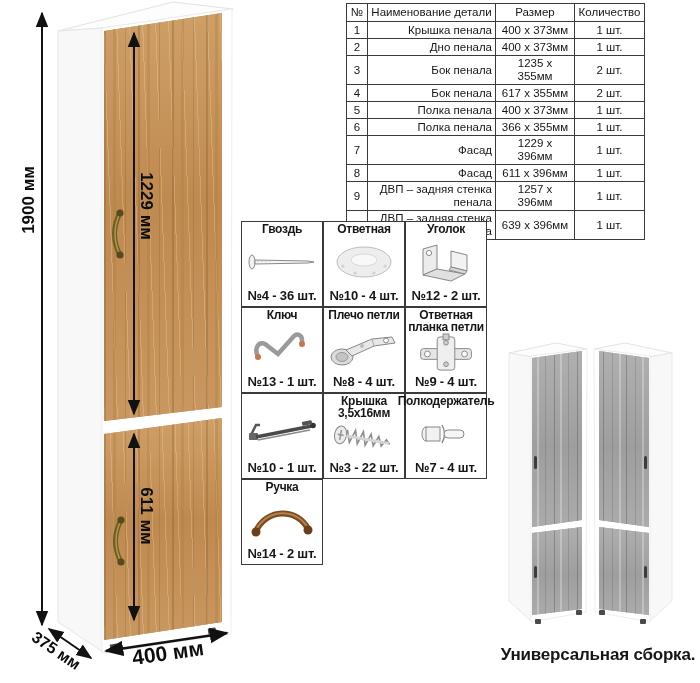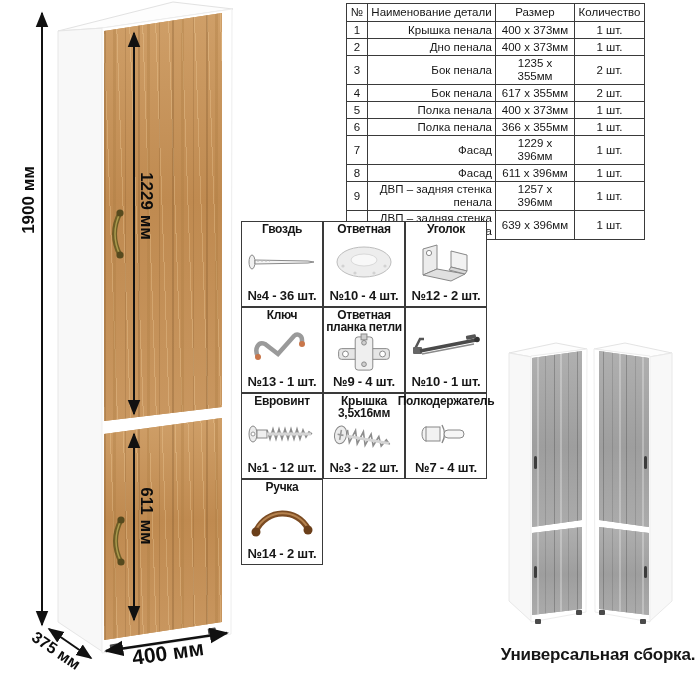--- a/index.html
+++ b/index.html
@@ -238,20 +238,34 @@
       <div class="hw-icon">
           <svg width="64" height="42" viewBox="0 0 64 42">
         <path d="M8,30 C4,22 8,14 15,17 L28,27 L44,9 C47,6 52,8 52,13 L52,17" fill="none" stroke="#9a9a9a" stroke-width="4.5" stroke-linecap="round"></path>
         <circle cx="8" cy="30" r="3" fill="#c9764a"></circle>
             <circle cx="52" cy="17" r="3" fill="#c9764a"></circle>
       </svg>
         </div>
       <div class="hw-count">№13 - 1 шт.</div>
     </div>
 
+    <div class="hw-cell">
+      <div class="hw-title">Плечо петли</div>
+      <div class="hw-icon">
+          <svg width="72" height="42" viewBox="0 0 72 42">
+        <ellipse cx="14" cy="30" rx="11" ry="8" fill="#dcdcdc" stroke="#888"></ellipse>
+        <ellipse cx="14" cy="30" rx="6" ry="4.5" fill="#c4c4c4" stroke="#999"></ellipse>
+        <path d="M18,23 L44,12 L64,10 L67,16 L46,19 L24,29 Z" fill="#e8e8e8" stroke="#888"></path>
+        <circle cx="58" cy="13.5" r="2.4" fill="#fff" stroke="#888"></circle>
+        <circle cx="34" cy="19" r="2" fill="#bbb"></circle>
+        <path d="M44,12 L46,19" stroke="#aaa"></path>
+      </svg>
+        </div>
+      <div class="hw-count">№8 - 4 шт.</div>
+    </div>
 
     <div class="hw-cell">
       <div class="hw-title">Ответная планка петли</div>
       <div class="hw-icon">
           <svg width="64" height="42" viewBox="0 0 64 42">
         <rect x="6" y="16" width="52" height="11" rx="3" fill="#e6e6e6" stroke="#888"></rect>
         <rect x="23" y="4" width="18" height="34" rx="3" fill="#efefef" stroke="#888"></rect>
         <circle cx="13" cy="21.5" r="3" fill="#fff" stroke="#888"></circle>
         <circle cx="51" cy="21.5" r="3" fill="#fff" stroke="#888"></circle>
         <circle cx="32" cy="10" r="2.4" fill="#cfcfcf" stroke="#888"></circle>
@@ -269,33 +283,20 @@
         <rect x="3" y="20" width="9" height="7" rx="1" fill="#666"></rect>
         <line x1="10" y1="24" x2="66" y2="13" stroke="#4a4a4a" stroke-width="3.4"></line>
         <line x1="12" y1="27" x2="64" y2="17" stroke="#8a8a8a" stroke-width="1.6"></line>
         <circle cx="67" cy="12.5" r="2.8" fill="#333"></circle>
         <rect x="56" y="8" width="10" height="4" rx="1" fill="#555" transform="rotate(-10 61 10)"></rect>
       </svg>
         </div>
       <div class="hw-count">№10 - 1 шт.</div>
     </div>
 
-    <div class="hw-cell">
-      <div class="hw-title">Евровинт</div>
-      <div class="hw-icon">
-          <svg width="72" height="28" viewBox="0 0 72 28">
-        <ellipse cx="7" cy="14" rx="4" ry="8" fill="#ececec" stroke="#888"></ellipse>
-        <circle cx="7" cy="14" r="2" fill="#fff" stroke="#999"></circle>
-        <rect x="11" y="10" width="10" height="8" fill="#efefef" stroke="#888"></rect>
-        <polyline points="21,10 24,19 27,9 30,19 33,9 36,19 39,9 42,19 45,9 48,19 51,9 54,19 57,10 60,17 63,12 66,14" fill="none" stroke="#8d8d8d" stroke-width="1.6"></polyline>
-        <line x1="21" y1="14" x2="65" y2="14" stroke="#d5d5d5" stroke-width="3"></line>
-      </svg>
-        </div>
-      <div class="hw-count">№1 - 12 шт.</div>
-    </div>
 
 
     <div class="hw-cell">
       <div class="hw-title">Крышка 3,5х16мм</div>
       <div class="hw-icon">
           <svg width="68" height="36" viewBox="0 0 68 36">
         <g transform="rotate(10 34 18)">
           <ellipse cx="10" cy="17" rx="6" ry="9" fill="#ececec" stroke="#888"></ellipse>
           <path d="M7,17 L13,17 M10,12 L10,22" stroke="#999" stroke-width="1.6"></path>
           <polyline points="16,11 20,23 24,10 28,23 32,10 36,23 40,11 44,22 48,12 52,21 56,14 60,18" fill="none" stroke="#8d8d8d" stroke-width="1.6"></polyline>

